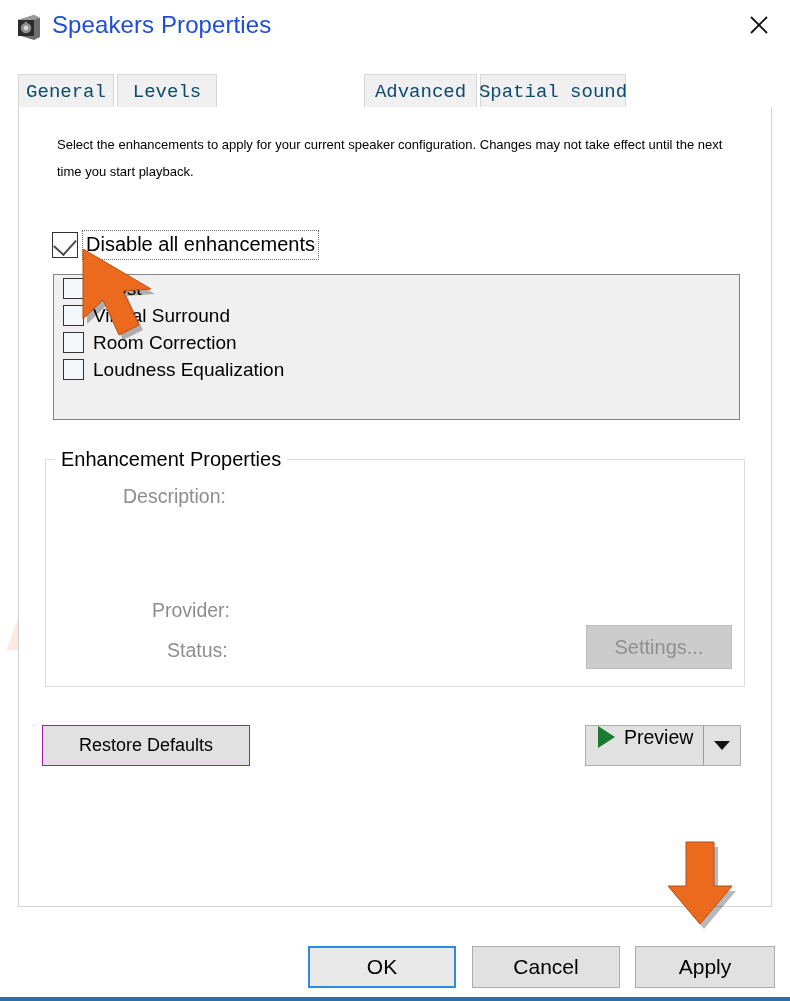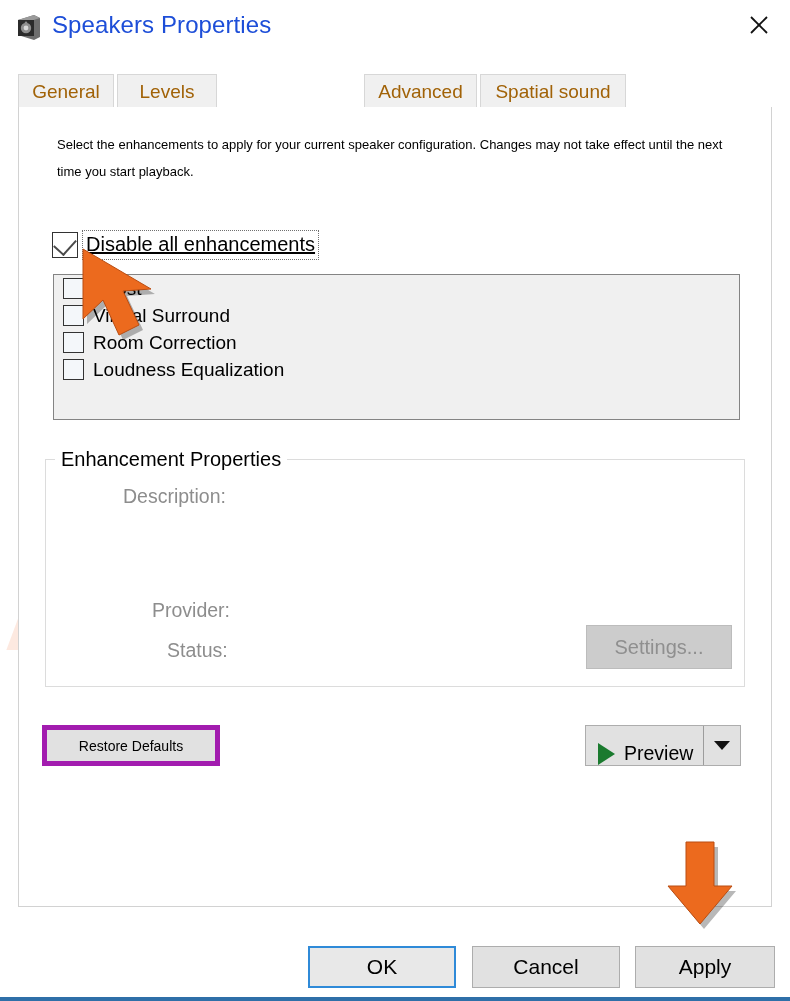--- a/index.html
+++ b/index.html
@@ -106,24 +106,25 @@
     top: 6px;
     height: 34px;
     box-sizing: border-box;
     background: #f0f0f0;
     border: 1px solid #d7d7d7;
     border-bottom: none;
     display: flex;
     align-items: center;
     justify-content: center;
     font-size: 19px;
-    color: #a16207;
+    color: #0c4a6e;
     padding: 0 29px;
     white-space: nowrap;
     cursor: default;
+    font-family: Liberation Mono, monospace;
   }
   .tab.active {
     top: 0;
     height: 42px;
     background: #ffffff;
     border: 1px solid #d2d2d2;
     border-bottom: 1px solid #ffffff;
     z-index: 3;
     font-size: 19.5px;
   }
@@ -174,21 +175,20 @@
     border-width: 0 2.4px 2.4px 0;
     transform: rotate(42deg);
   }
   .disable-label-wrap {
     margin-left: 4px;
     padding: 2px 3px 3px 3px;
     border: 1px dotted #707070;
     font-size: 20px;
     color: #000;
     white-space: nowrap;
-    text-decoration: underline;
   }
 
   
   .listbox {
     position: absolute;
     left: 34px; top: 167px;
     width: 687px;
     height: 146px;
     box-sizing: border-box;
     border: 1px solid #848484;
@@ -255,43 +255,43 @@
     display: flex;
     align-items: center;
     justify-content: center;
     cursor: default;
   }
 
   
   .restore-btn {
     position: absolute;
     left: 23px; top: 618px;
-    width: 178px; height: 41px;
+    width: 208px; height: 41px;
     box-sizing: border-box;
     background: #e1e1e1;
-    border: 5px solid #a21caf;
-    font-size: 14px;
+    border: 1px solid #a21caf;
+    font-size: 18px;
     color: #000;
     display: flex;
     align-items: center;
     justify-content: center;
     cursor: default;
   }
   .preview-group {
     position: absolute;
     left: 566px; top: 618px;
     height: 41px;
     display: flex;
     box-sizing: border-box;
     background: #e1e1e1;
     border: 1px solid #adadad;
   }
   .preview-main {
     display: flex;
-    align-items: flex-end;
+    align-items: flex-start;
     padding: 0 10px 0 12px;
     cursor: default;
   }
   .play-tri {
     width: 0; height: 0;
     border-left: 17px solid #1a7a2e;
     border-top: 11px solid transparent;
     border-bottom: 11px solid transparent;
     margin-right: 9px;
   }

